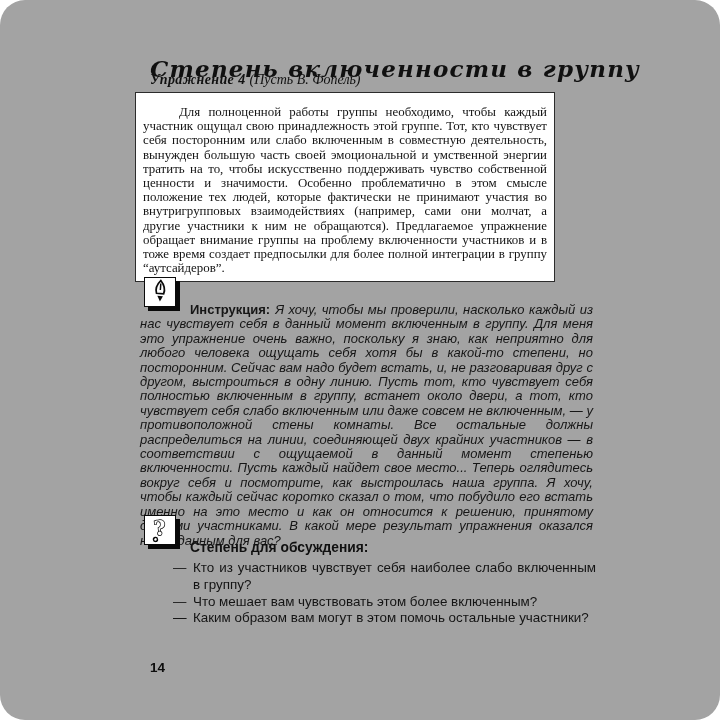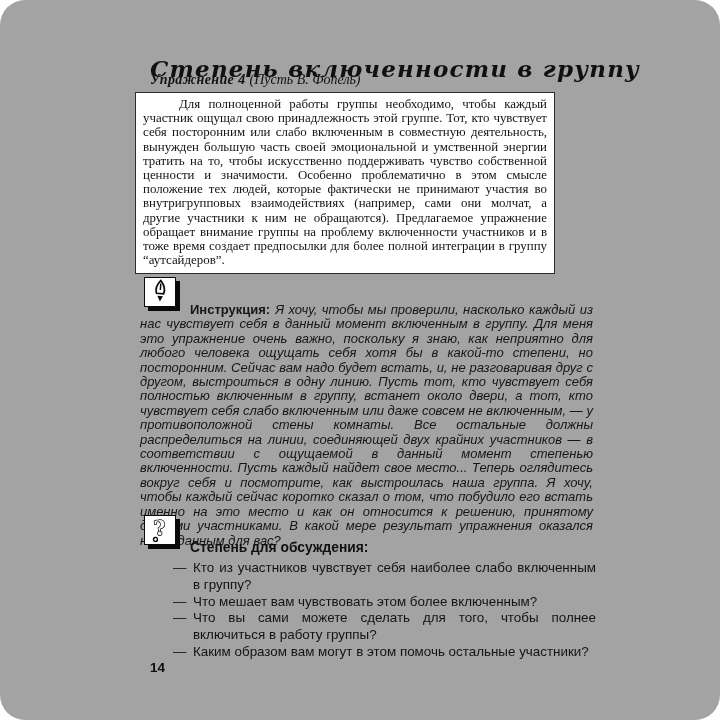--- a/index.html
+++ b/index.html
@@ -44,21 +44,21 @@
   }
   .subtitle .ex-author {
     font-style: italic;
   }
   
   .intro-box {
     position: absolute;
     left: 135px; top: 92px;
     width: 404px;
     border: 1.4px solid #2c2c2c;
-    padding: 4px 7px 6px 7px;
+    padding: 12px 7px 6px 7px;
     background: #fff;
   }
   .intro-box p {
     margin: 0;
     font-family: "Liberation Serif", serif;
     font-size: 12.9px;
     line-height: 14.2px;
     text-align: justify;
     text-indent: 36px;
     color: #131313;
@@ -173,21 +173,20 @@
     <li>
       <span class="bullet">—</span>
       <span>Кто из участников чувствует себя наиболее слабо включенным в группу?</span>
     </li>
   <li>
       <span class="bullet">—</span>
       <span>Что мешает вам чувствовать этом более включенным?</span>
     </li>
       <li>
       <span class="bullet">—</span>
-      <span>Что вы сами можете сделать для того, чтобы полнее включиться в работу группы?</span>
     </li>
       <li>
       <span class="bullet">—</span>
       <span>Каким образом вам могут в этом помочь остальные участники?</span>
     </li>
     </ul>
 
   <div class="page-number">14</div>
 
 </div>

